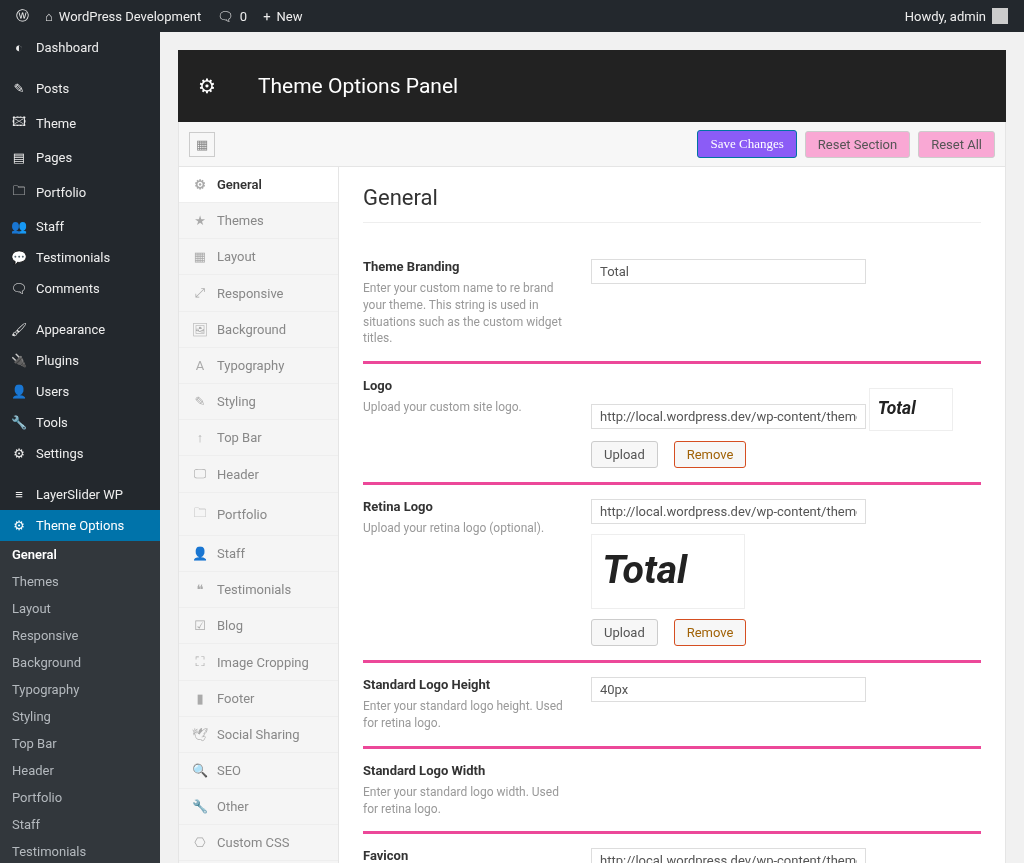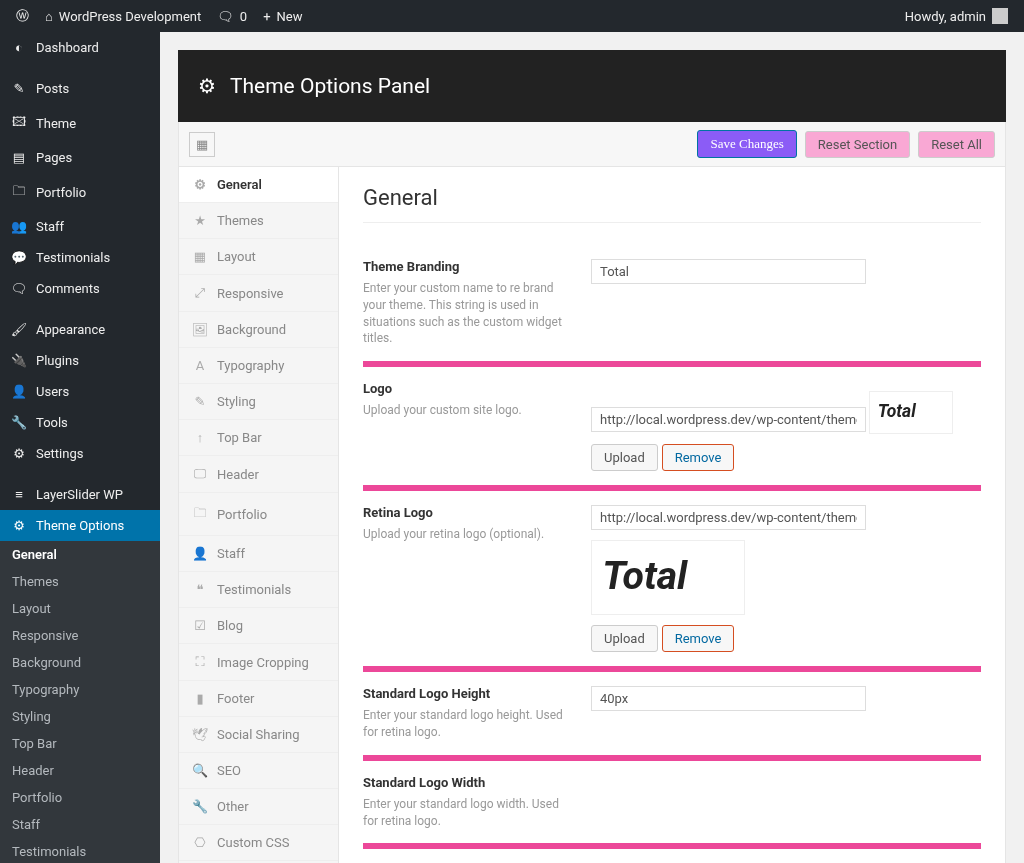--- a/index.html
+++ b/index.html
@@ -14,46 +14,46 @@
 .wpmenu .m.sep { margin-top:10px; }
 .wpmenu .m.current { background:#0073aa; color:#fff; position:relative; }
 .wpmenu .m.current::after { content:""; position:absolute; right:-8px; top:50%; transform:translateY(-50%); border:8px solid transparent; border-left-color:#0073aa; }
 .wpmenu .sub { background:#32373c; }
 .wpmenu .sub .s { padding:6px 12px; font-size:13px; color:#b4b9be; cursor:pointer; }
 .wpmenu .sub .s.on { color:#fff; font-weight:600; }
 .wpmenu .ic { width:18px; display:inline-flex; justify-content:center; }
 .content { flex:1; padding:18px; }
 .panel-hdr { background:#222; color:#fff; padding:24px 20px; display:flex; align-items:center; gap:14px; border-radius:0; }
 .panel-hdr .gear { font-size:20px; }
-.panel-hdr h1 { font-size:21px; font-weight:400; }
+.panel-hdr h1 { font-size:21px; font-weight:400;margin-left:28px; }
 .toolbar { background:#f7f7f7; border:1px solid #e5e5e5; border-top:none; padding:8px 10px; display:flex; gap:8px; align-items:center; }
 .toolbar .sp { flex:1; }
 .toolbar .btn { border:1px solid #ccc; background:#f9a8d4; padding:5px 12px; border-radius:3px; cursor:pointer; color:#555; font-size:13px; }
 .toolbar .btn.primary { background:#8b5cf6; border-color:#0074a2; color:#fff;font-family:Liberation Serif, serif; }
 .toolbar .tog { border:1px solid #ccc; padding:4px 6px; cursor:pointer; color:#888; }
 .body { display:flex; background:#fff; border:1px solid #e5e5e5; border-top:none; }
 .tabs { width:160px; background:#f5f5f5; border-right:1px solid #e5e5e5; }
 .tabs .t { display:flex; align-items:center; gap:10px; padding:10px 14px; font-size:13px; color:#888; cursor:pointer; border-bottom:1px solid #eee; }
 .tabs .t.on { background:#fff; color:#333; font-weight:600; }
 .tabs .t .ti { width:14px; display:inline-flex; justify-content:center; color:#aaa; }
 .main { flex:1; padding:18px 24px; }
 .main h2 { font-size:22px; font-weight:400; color:#333; padding-bottom:12px; border-bottom:1px solid #eee; margin-bottom:22px; }
-.row { display:flex; gap:28px; padding:14px 0; border-bottom:6px solid #ec4899; }
+.row { display:flex; gap:28px; padding:14px 0; border-bottom:3px solid #ec4899; }
 .row:last-child { border-bottom:none; }
 .row .lbl { width:200px; }
 .row .lbl .nm { font-size:13px; font-weight:700; color:#333; margin-bottom:6px; }
 .row .lbl .ds { font-size:12px; color:#999; line-height:1.4; }
 .row .ctl { flex:1; }
 .row .ctl input[type=text] { width:275px; padding:4px 8px; border:1px solid #ddd; font-size:13px; color:#555; }
 .row .ctl .prev { margin-top:10px; border:1px solid #eee; display:inline-block; padding:6px; background:#fff; }
 .row .ctl .prev.big svg { width:140px; height:58px; }
 .row .ctl .prev svg { width:70px; height:26px; }
-.row .ctl .btns { margin-top:10px; display:flex; gap:4px; }
+.row .ctl .btns { margin-top:10px; display:flex; gap:16px; }
 .row .ctl .b2 { border:1px solid #ccc; padding:5px 12px; border-radius:3px; background:#f7f7f7; color:#555; cursor:pointer; font-size:13px; }
-.row .ctl .b2.del { color:#0369a1; border-color:#d54e21; }
+.row .ctl .b2.del { color:#a16207; border-color:#d54e21; }
 </style>
 </head>
 <body>
 
 <div class="adminbar">
   <div class="ab-item">
       <span>ⓦ</span>
     </div>
   <div class="ab-item">
       <span>⌂</span>

